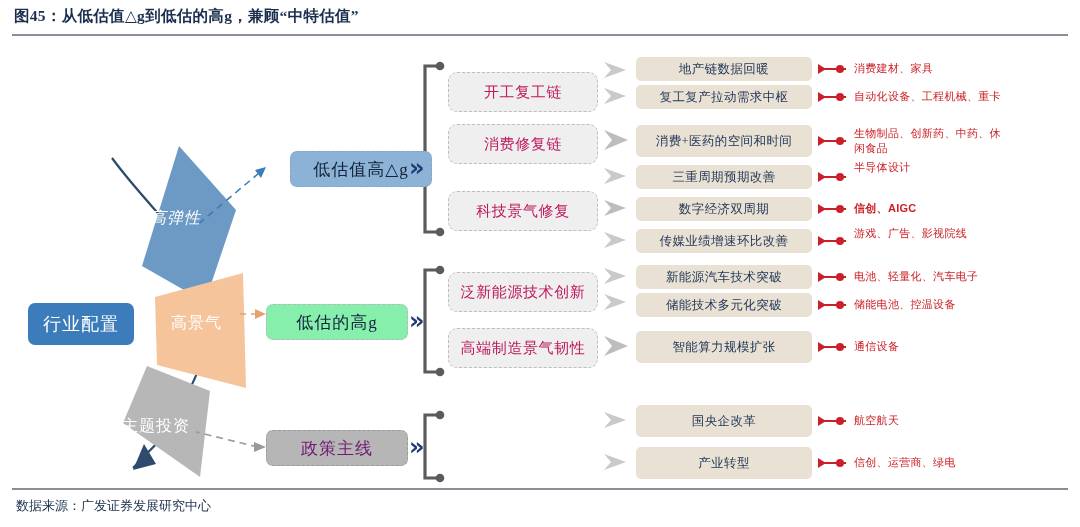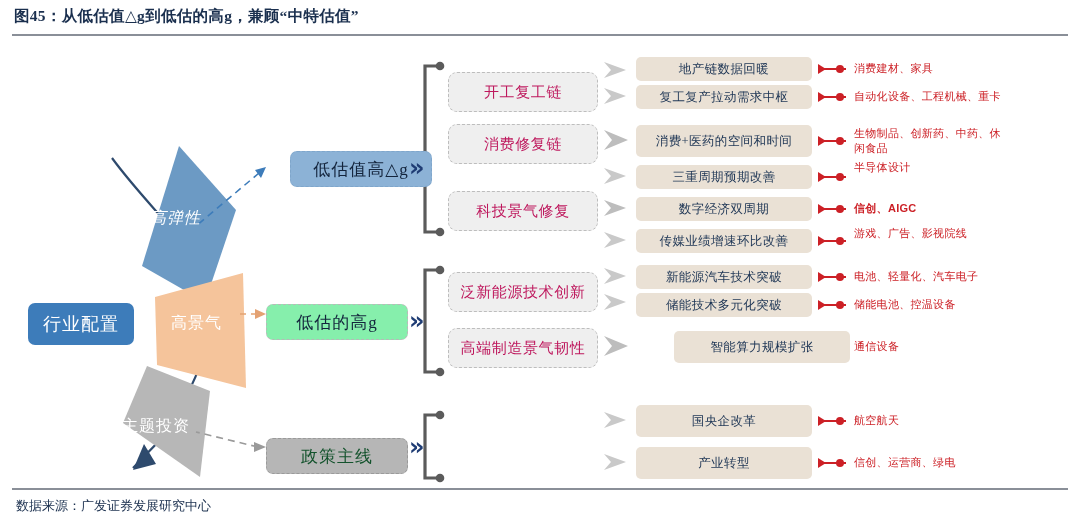--- a/index.html
+++ b/index.html
@@ -45,21 +45,21 @@
 
   
   .pill{
     position:absolute;height:34px;border-radius:7px;
     display:flex;align-items:center;justify-content:center;
     font-size:17px;letter-spacing:1px;white-space:nowrap;
     font-family:"Liberation Serif","DejaVu Serif",serif;
   }
   .pill.blue{background:#8cb2d6;color:#13243c;border:1px dashed #7fa6cb;margin-left:24px;}
   .pill.peach{background:#86efac;color:#13243c;border:1px dashed #b9b9b9;}
-  .pill.gray{background:#b6b6b6;color:#14532d;border:1px dashed #9a9a9a;margin-top:8px;}
+  .pill.gray{background:#b6b6b6;color:#701a75;border:1px dashed #9a9a9a;}
 
   .chev{
     position:absolute;color:#1f3c74;font-size:24px;font-weight:bold;
     line-height:1;font-family:"DejaVu Sans",sans-serif;
   }
 
   
   .catbox{
     position:absolute;height:38px;border-radius:9px;
     background:#efefef;border:1px dashed #bdbdbd;
@@ -236,21 +236,21 @@
 
     <div class="itembox" style="top:17px;">地产链数据回暖</div>
     <div class="itembox" style="top:45px;">复工复产拉动需求中枢</div>
     <div class="itembox tall" style="top:85px;">消费+医药的空间和时间</div>
     <div class="itembox" style="top:125px;">三重周期预期改善</div>
     <div class="itembox" style="top:157px;">数字经济双周期</div>
     <div class="itembox" style="top:189px;">传媒业绩增速环比改善</div>
 
     <div class="itembox" style="top:225px;">新能源汽车技术突破</div>
     <div class="itembox" style="top:253px;">储能技术多元化突破</div>
-    <div class="itembox tall" style="top:291px;margin-left:38px;">智能算力规模扩张</div>
+    <div class="itembox tall" style="top:291px;">智能算力规模扩张</div>
 
     <div class="itembox tall" style="top:365px;">国央企改革</div>
     <div class="itembox tall" style="top:407px;">产业转型</div>
 
     <div class="res" style="top:21px;">消费建材、家具</div>
     <div class="res" style="top:49px;">自动化设备、工程机械、重卡</div>
     <div class="res" style="top:86px;width:150px;">生物制品、创新药、中药、休闲食品</div>
     <div class="res" style="top:120px;">半导体设计</div>
     <div class="res sans" style="top:161px;">信创、AIGC</div>
     <div class="res" style="top:186px;width:140px;">游戏、广告、影视院线</div>

